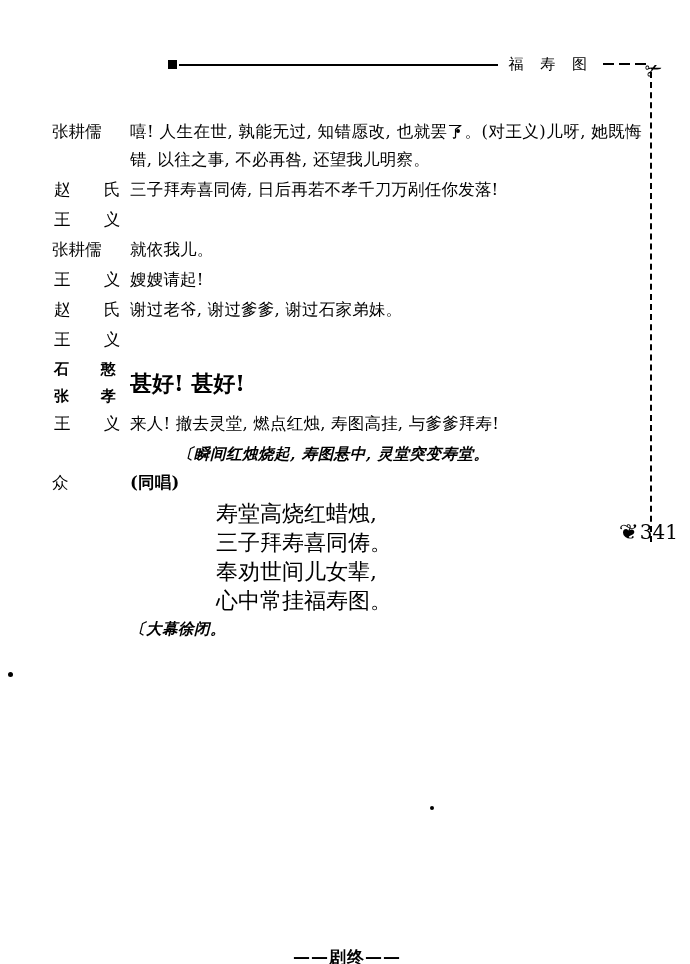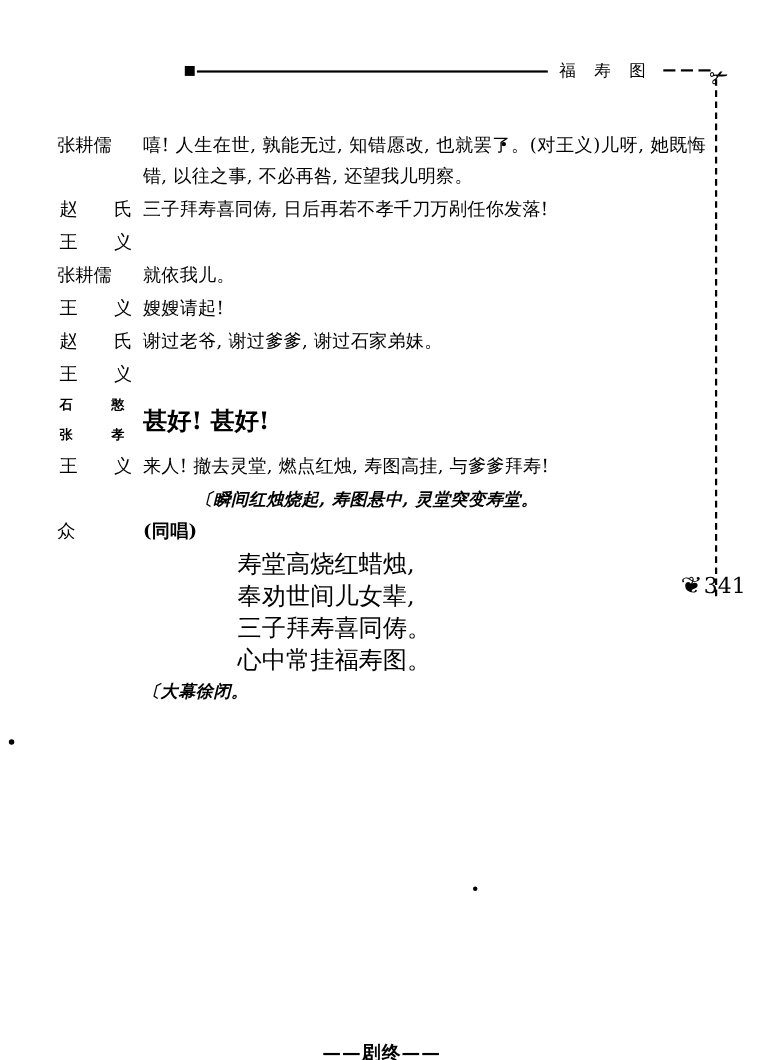--- a/index.html
+++ b/index.html
@@ -179,22 +179,22 @@
 
   .paired {
     display: flex;
     align-items: center;
   }
   .paired-names {
     flex: 0 0 78px;
     width: 78px;
   }
   .paired-names div {
-    font-family: Liberation Mono, monospace;
-    font-size: 12px;
+    font-family: Liberation Serif, serif;
+    font-size: 15px;
     font-weight: bold;
     line-height: 27px;
     letter-spacing: 14px;
     text-indent: 2px;
     white-space: nowrap;
   }
   .paired-text {
     flex: 1 1 auto;
     font-family: "DejaVu Serif", serif;
     font-size: 22px;
@@ -301,22 +301,22 @@
     </div>
 
     <div class="stage stage-indent3">〔瞬间红烛烧起, 寿图悬中, 灵堂突变寿堂。</div>
 
     <div class="line">
       <div class="speaker sp3">众</div>
       <div class="text bold">(同唱)</div>
     </div>
 
     <div class="song">寿堂高烧红蜡烛,</div>
+    <div class="song">三子拜寿喜同俦。</div>
     <div class="song">奉劝世间儿女辈,</div>
-    <div class="song">三子拜寿喜同俦。</div>
     <div class="song">心中常挂福寿图。</div>
 
     <div class="stage stage-indent">〔大幕徐闭。</div>
 
     <div class="end-mark">——剧终——</div>
 
   </div>
 </div>
 
 </body></html>

